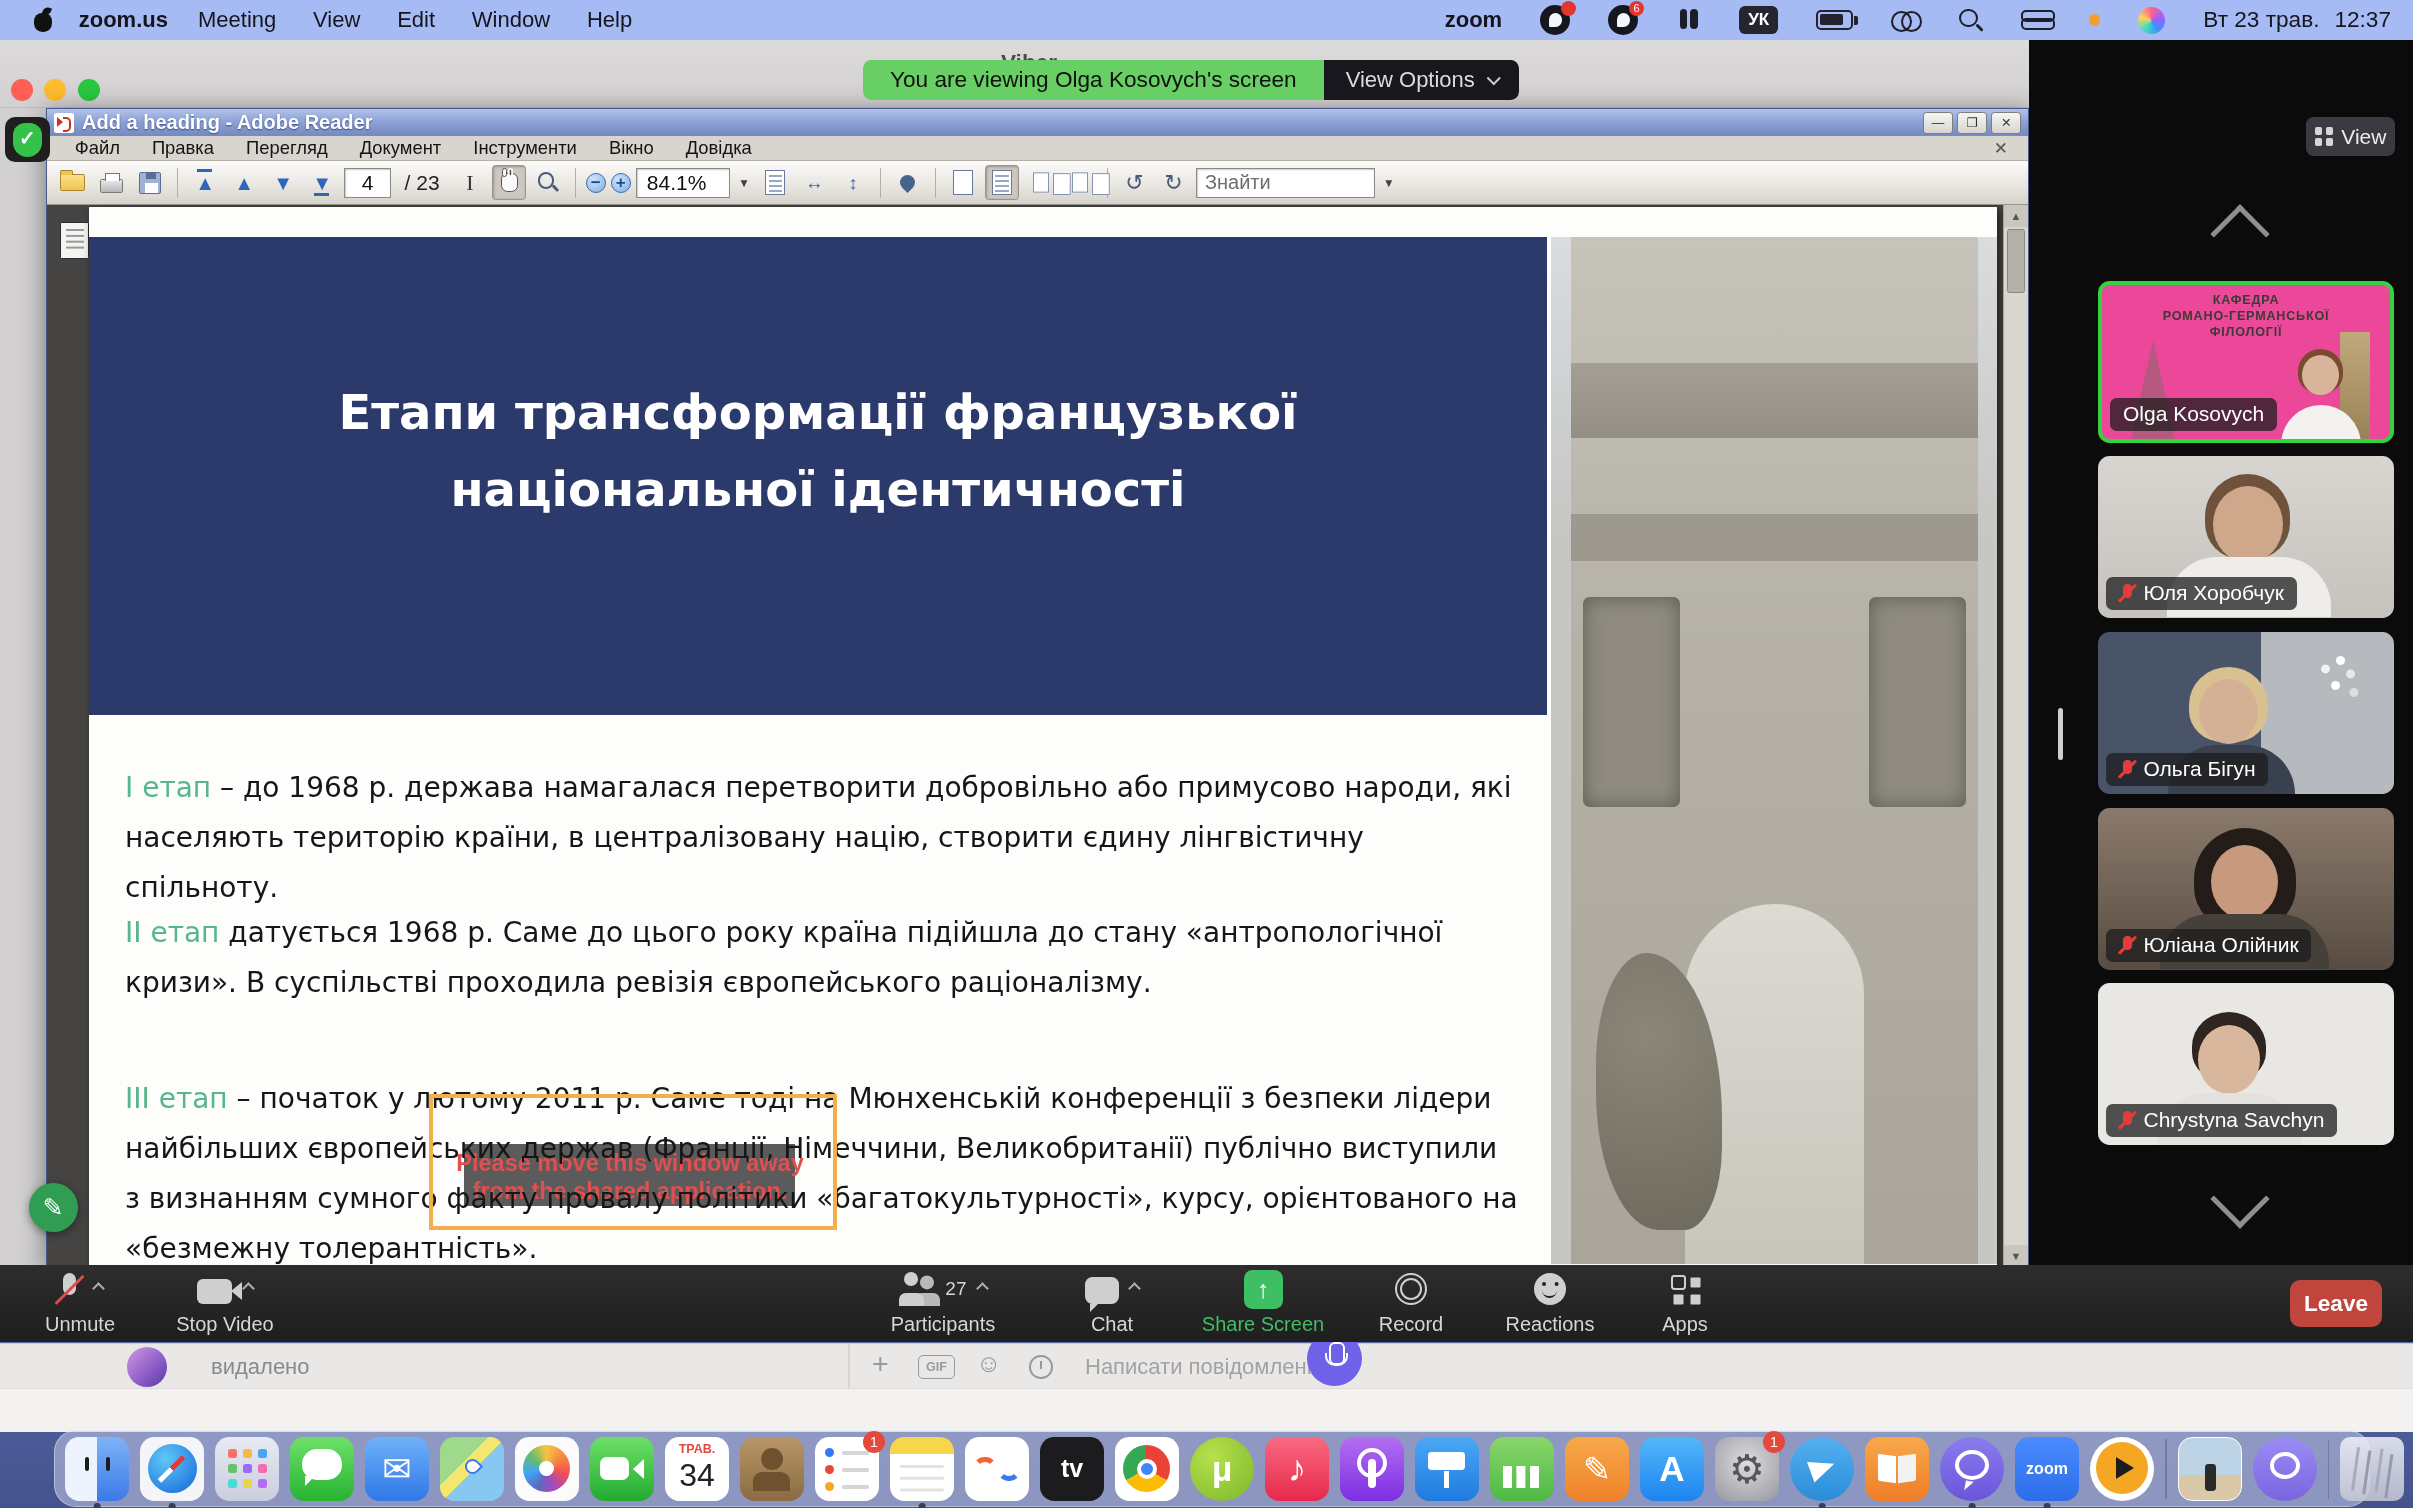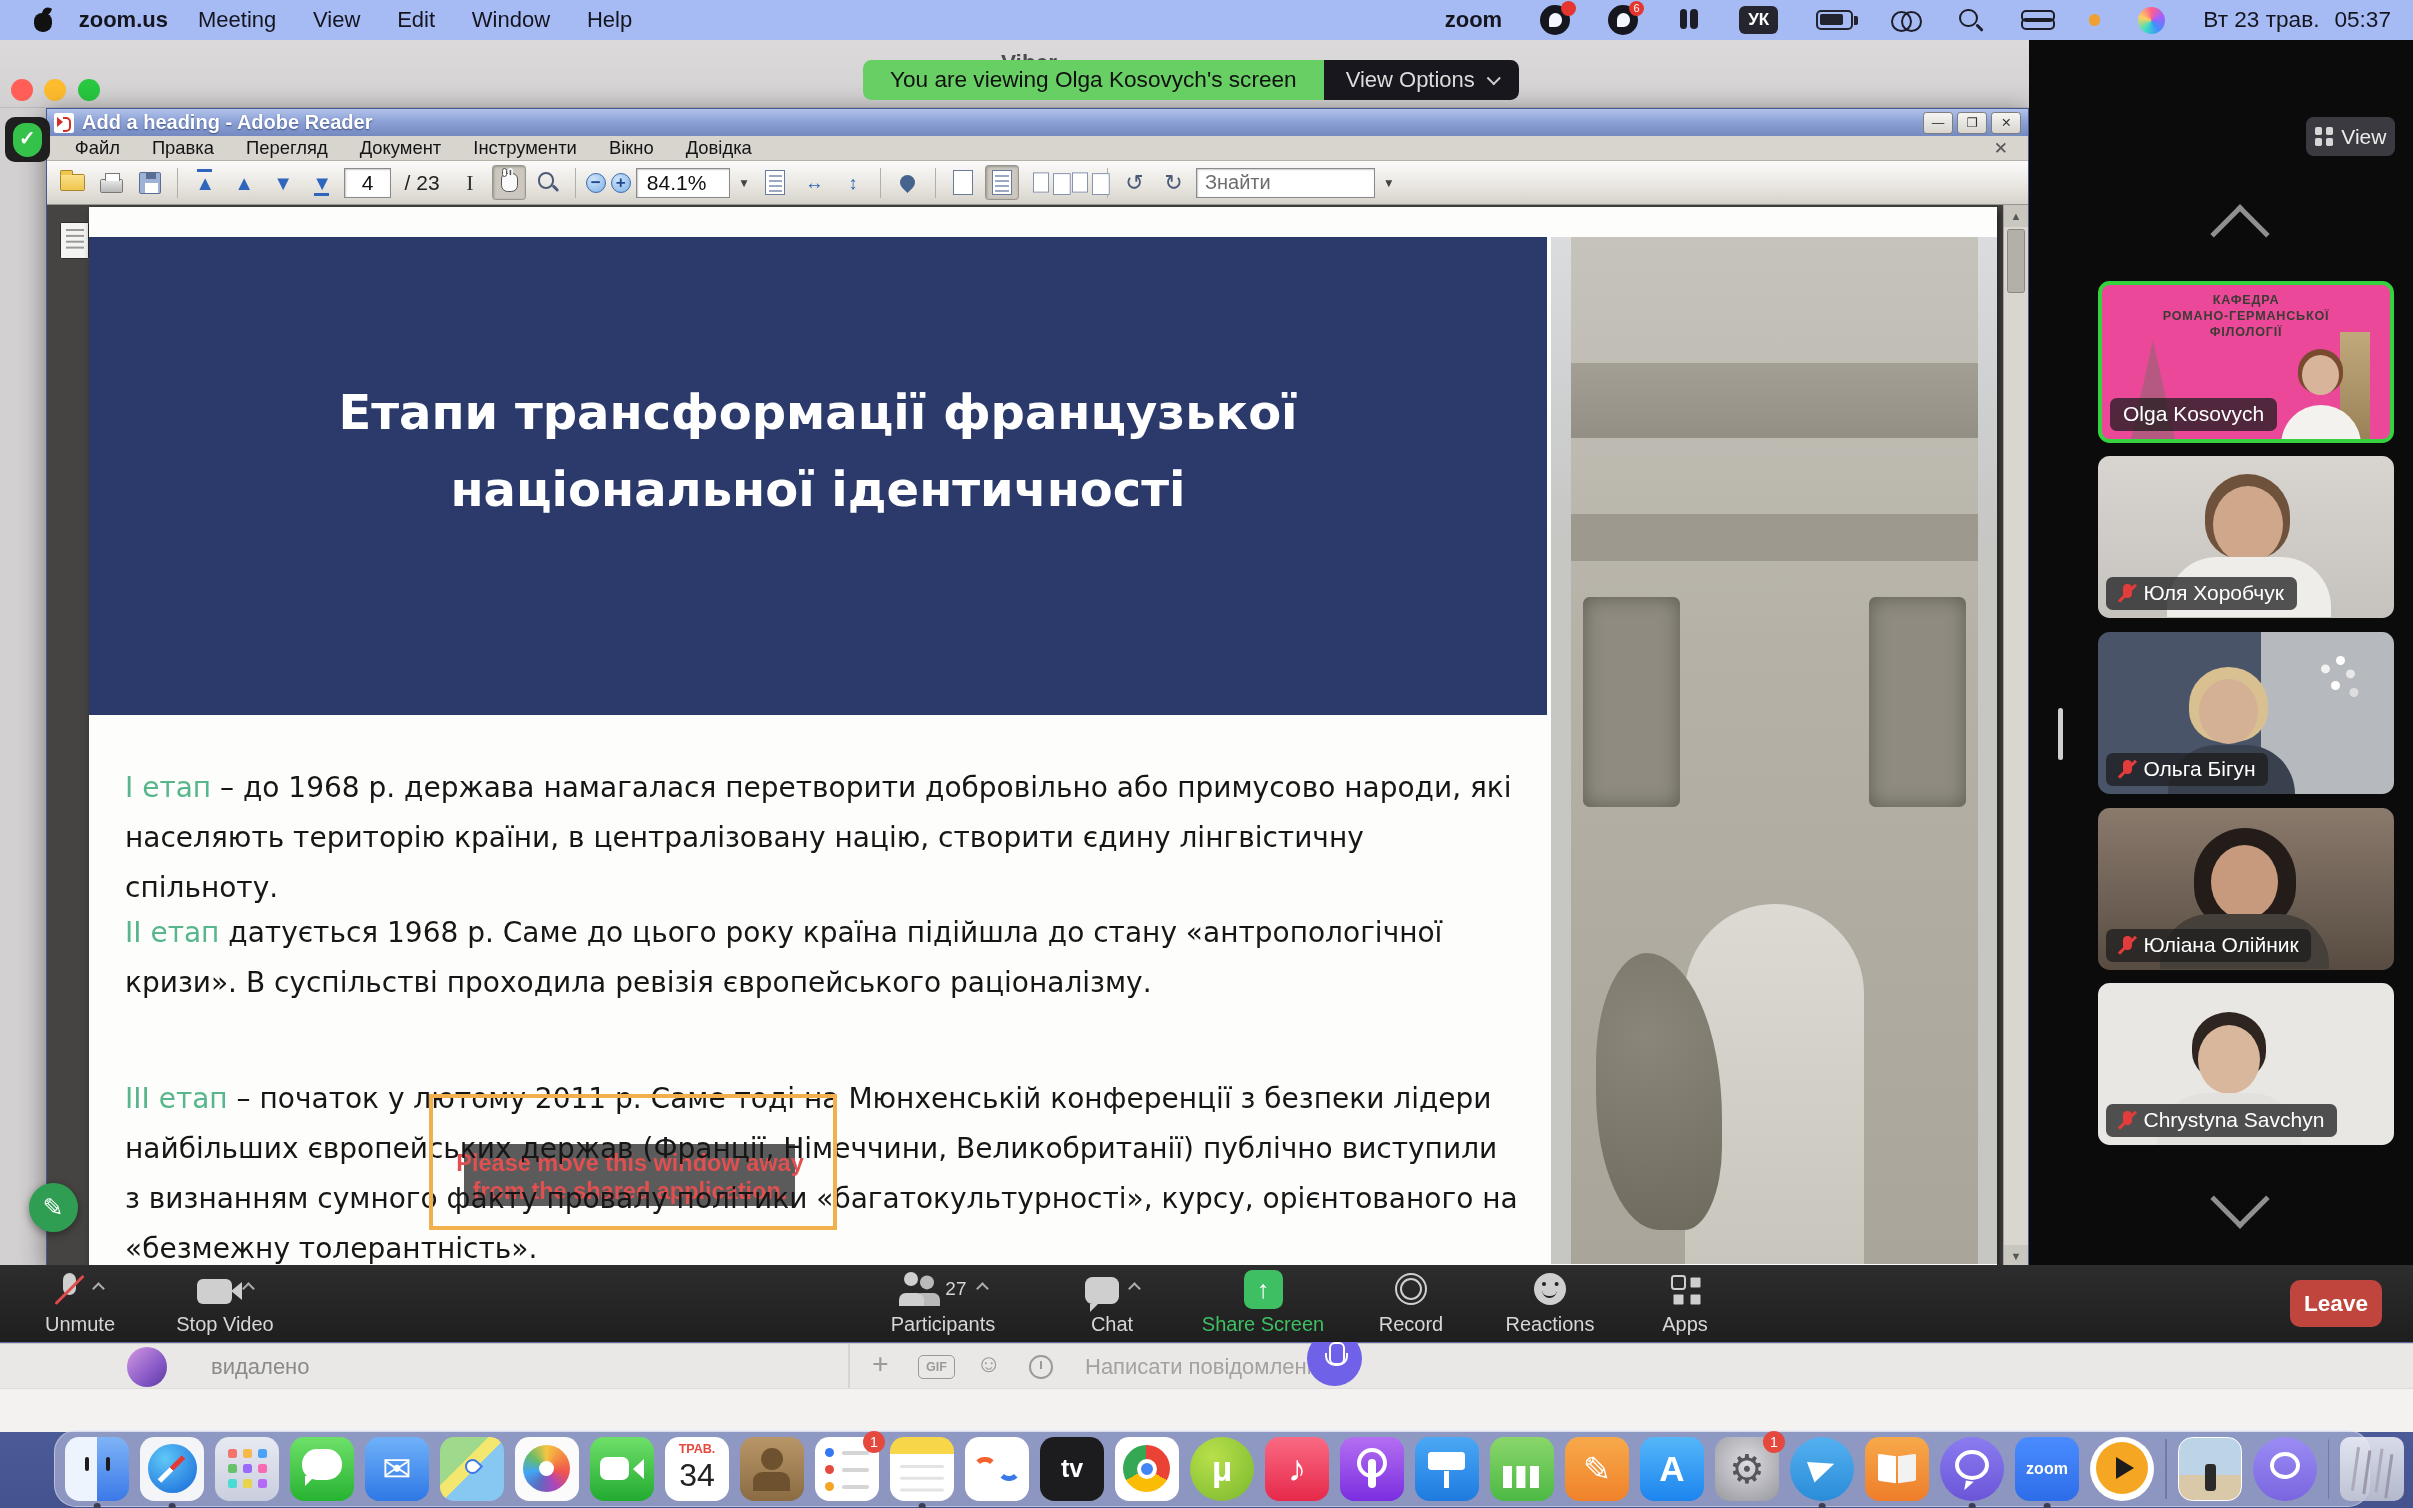--- a/index.html
+++ b/index.html
@@ -481,21 +481,21 @@
       <span class="st-airpods"></span>
       <span class="st-lang">УК</span>
       <span class="st-batt"></span>
       <span class="st-link"></span>
       <span class="st-spot"></span>
       <span class="st-cc"></span>
       <span class="st-dot"></span>
       <span class="st-siri"></span>
       <span class="st-time">
         <span>Вт 23 трав.</span>
-        <span>05:37</span>
+        <span>12:37</span>
       </span>
     </span>
   </div>
 
   <div id="shared">
     <div id="viber-titlebar">
       <span class="tl tl-red"></span>
       <span class="tl tl-yellow"></span>
       <span class="tl tl-green"></span>
       <div id="viber-title">Viber</div>

